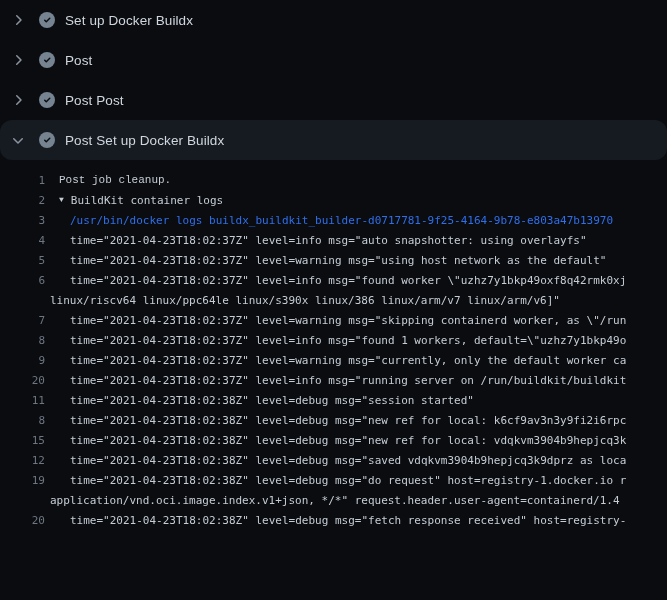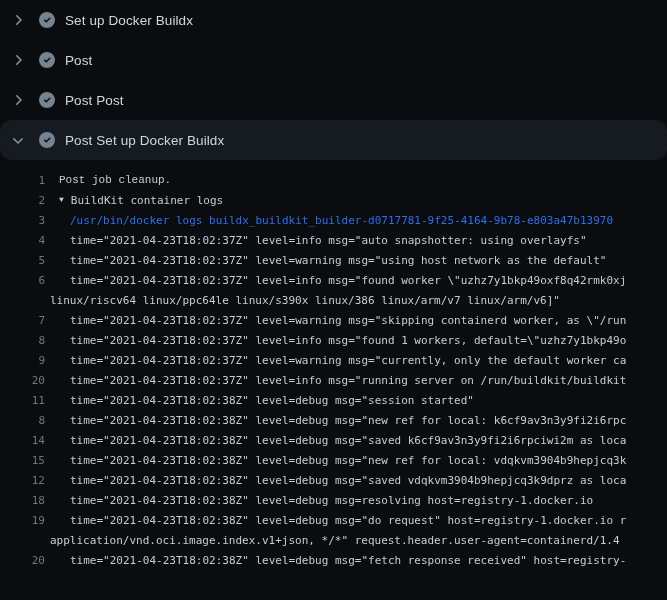--- a/index.html
+++ b/index.html
@@ -139,20 +139,18 @@
     <div class="log-line"><span class="log-num">4</span><span class="log-text l1">time="2021-04-23T18:02:37Z" level=info msg="auto snapshotter: using overlayfs"</span></div>
     <div class="log-line"><span class="log-num">5</span><span class="log-text l1">time="2021-04-23T18:02:37Z" level=warning msg="using host network as the default"</span></div>
     <div class="log-line"><span class="log-num">6</span><span class="log-text l1">time="2021-04-23T18:02:37Z" level=info msg="found worker \"uzhz7y1bkp49oxf8q42rmk0xj</span></div>
     <div class="log-line"><span class="log-num"></span><span class="log-text cont">linux/riscv64 linux/ppc64le linux/s390x linux/386 linux/arm/v7 linux/arm/v6]"</span></div>
     <div class="log-line"><span class="log-num">7</span><span class="log-text l1">time="2021-04-23T18:02:37Z" level=warning msg="skipping containerd worker, as \"/run</span></div>
     <div class="log-line"><span class="log-num">8</span><span class="log-text l1">time="2021-04-23T18:02:37Z" level=info msg="found 1 workers, default=\"uzhz7y1bkp49o</span></div>
     <div class="log-line"><span class="log-num">9</span><span class="log-text l1">time="2021-04-23T18:02:37Z" level=warning msg="currently, only the default worker ca</span></div>
     <div class="log-line"><span class="log-num">20</span><span class="log-text l1">time="2021-04-23T18:02:37Z" level=info msg="running server on /run/buildkit/buildkit</span></div>
     <div class="log-line"><span class="log-num">11</span><span class="log-text l1">time="2021-04-23T18:02:38Z" level=debug msg="session started"</span></div>
     <div class="log-line"><span class="log-num">8</span><span class="log-text l1">time="2021-04-23T18:02:38Z" level=debug msg="new ref for local: k6cf9av3n3y9fi2i6rpc</span></div>
-    <div class="log-line"><span class="log-num">14</span><span class="log-text l1">time="2021-04-23T18:02:38Z" level=debug msg="saved k6cf9av3n3y9fi2i6rpciwi2m as loca</span></div>
     <div class="log-line"><span class="log-num">15</span><span class="log-text l1">time="2021-04-23T18:02:38Z" level=debug msg="new ref for local: vdqkvm3904b9hepjcq3k</span></div>
     <div class="log-line"><span class="log-num">12</span><span class="log-text l1">time="2021-04-23T18:02:38Z" level=debug msg="saved vdqkvm3904b9hepjcq3k9dprz as loca</span></div>
-    <div class="log-line"><span class="log-num">18</span><span class="log-text l1">time="2021-04-23T18:02:38Z" level=debug msg=resolving host=registry-1.docker.io</span></div>
     <div class="log-line"><span class="log-num">19</span><span class="log-text l1">time="2021-04-23T18:02:38Z" level=debug msg="do request" host=registry-1.docker.io r</span></div>
     <div class="log-line"><span class="log-num"></span><span class="log-text cont">application/vnd.oci.image.index.v1+json, */*" request.header.user-agent=containerd/1.4</span></div>
     <div class="log-line"><span class="log-num">20</span><span class="log-text l1">time="2021-04-23T18:02:38Z" level=debug msg="fetch response received" host=registry-</span></div>
   </div>
 
 </body></html>

